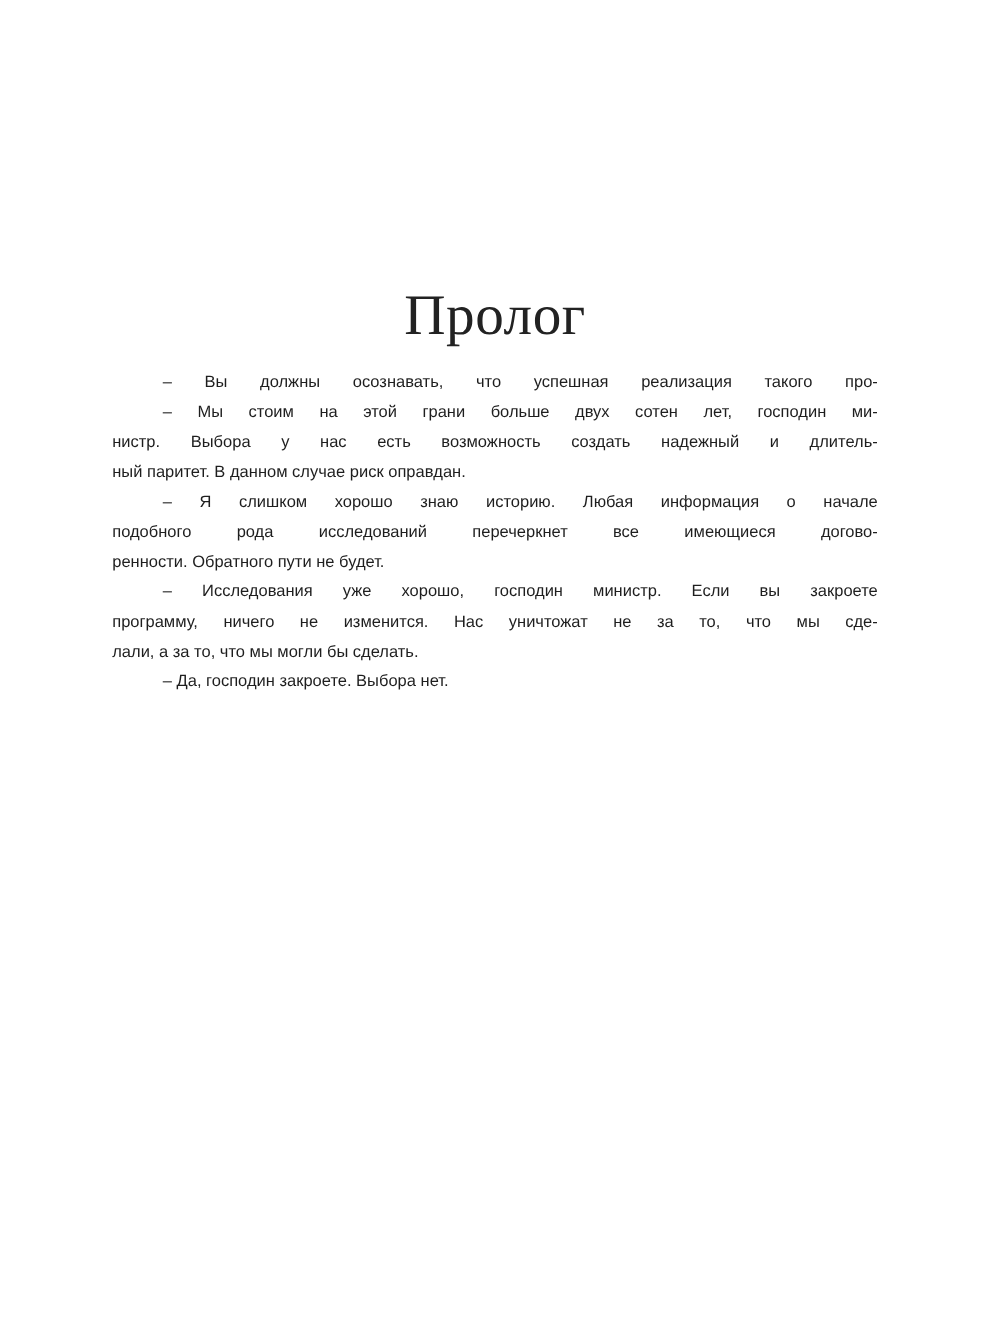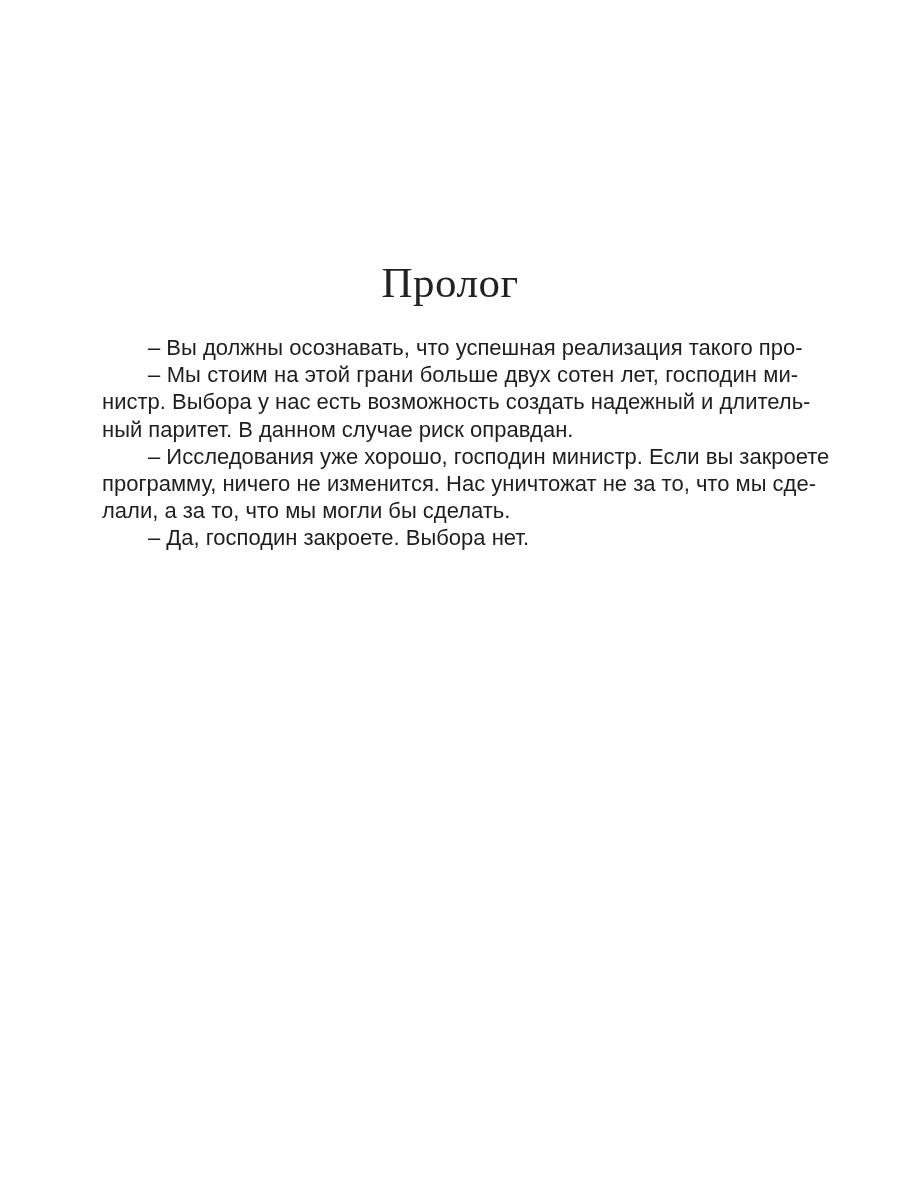--- a/index.html
+++ b/index.html
@@ -22,34 +22,34 @@
       background: #ffffff;
     }
     .chapter-title {
       position: absolute;
       top: 258px;
       left: 0;
       width: 900px;
       text-align: center;
       font-family: "DejaVu Serif", "Liberation Serif", serif;
       font-family: "Liberation Serif", serif;
-      font-size: 43px;
+      font-size: 52px;
       font-weight: normal;
       color: #222;
       margin: 0;
       letter-spacing: 0.5px;
     }
     .body-text {
       position: absolute;
       top: 334px;
       left: 102px;
       width: 696px;
       font-family: "DejaVu Sans", "Liberation Sans", sans-serif;
       font-family: "Liberation Sans", sans-serif;
-      font-size: 22px;
+      font-size: 15px;
       line-height: 27.2px;
       color: #1e1e1e;
     }
     .line {
       display: block;
       text-align: justify;
       text-align-last: justify;
       white-space: nowrap;
     }
     .line.last {
@@ -70,20 +70,25 @@
     <div class="para-block">
       <span class="line first">– Вы должны осознавать, что успешная реализация такого про-</span>
     </div>
 
     <div class="para-block">
       <span class="line first">– Мы стоим на этой грани больше двух сотен лет, господин ми-</span>
       <span class="line">нистр. Выбора у нас есть возможность создать надежный и длитель-</span>
       <span class="line last">ный паритет. В данном случае риск оправдан.</span>
     </div>
 
+    <div class="para-block">
+      <span class="line first">– Я слишком хорошо знаю историю. Любая информация о начале</span>
+      <span class="line">подобного рода исследований перечеркнет все имеющиеся догово-</span>
+      <span class="line last">ренности. Обратного пути не будет.</span>
+    </div>
 
     <div class="para-block">
       <span class="line first">– Исследования уже хорошо, господин министр. Если вы закроете</span>
       <span class="line">программу, ничего не изменится. Нас уничтожат не за то, что мы сде-</span>
       <span class="line last">лали, а за то, что мы могли бы сделать.</span>
     </div>
 
 
     <div class="para-block">
       <span class="line first last">– Да, господин закроете. Выбора нет.</span>

